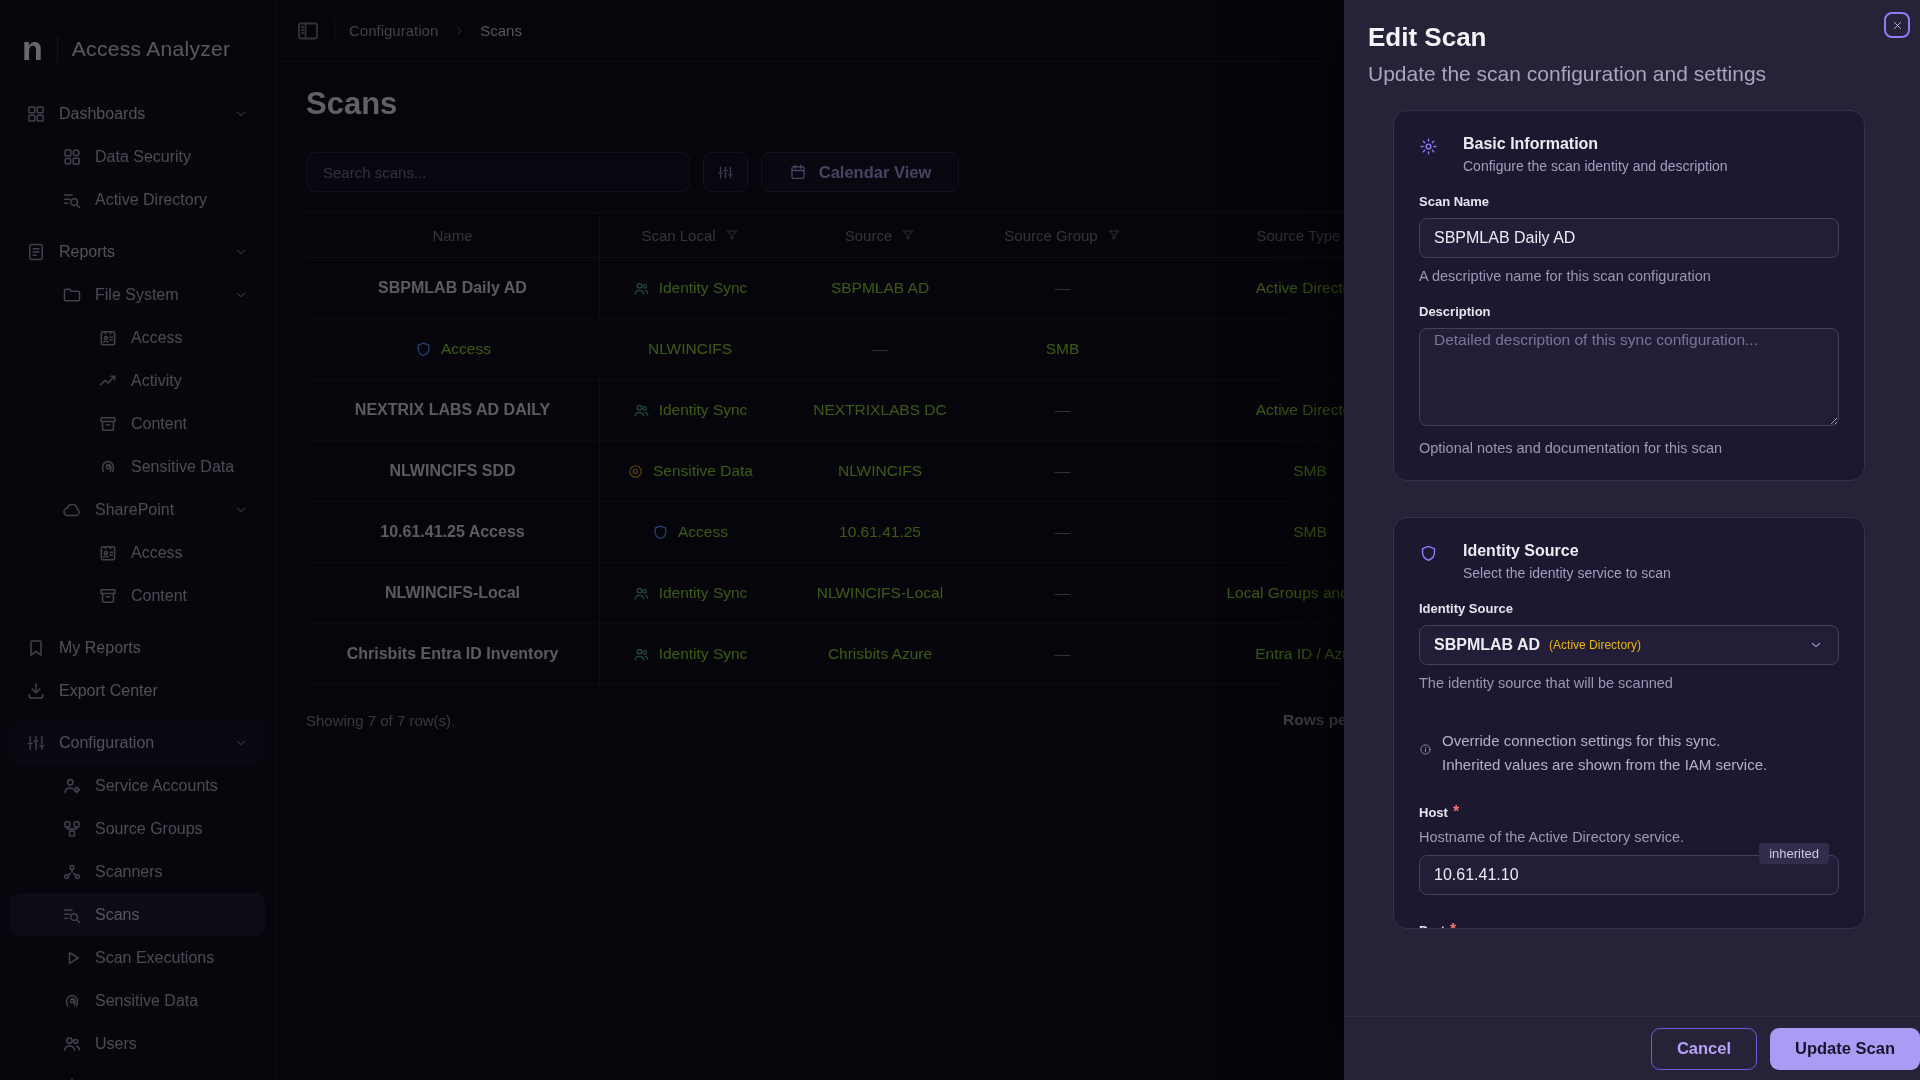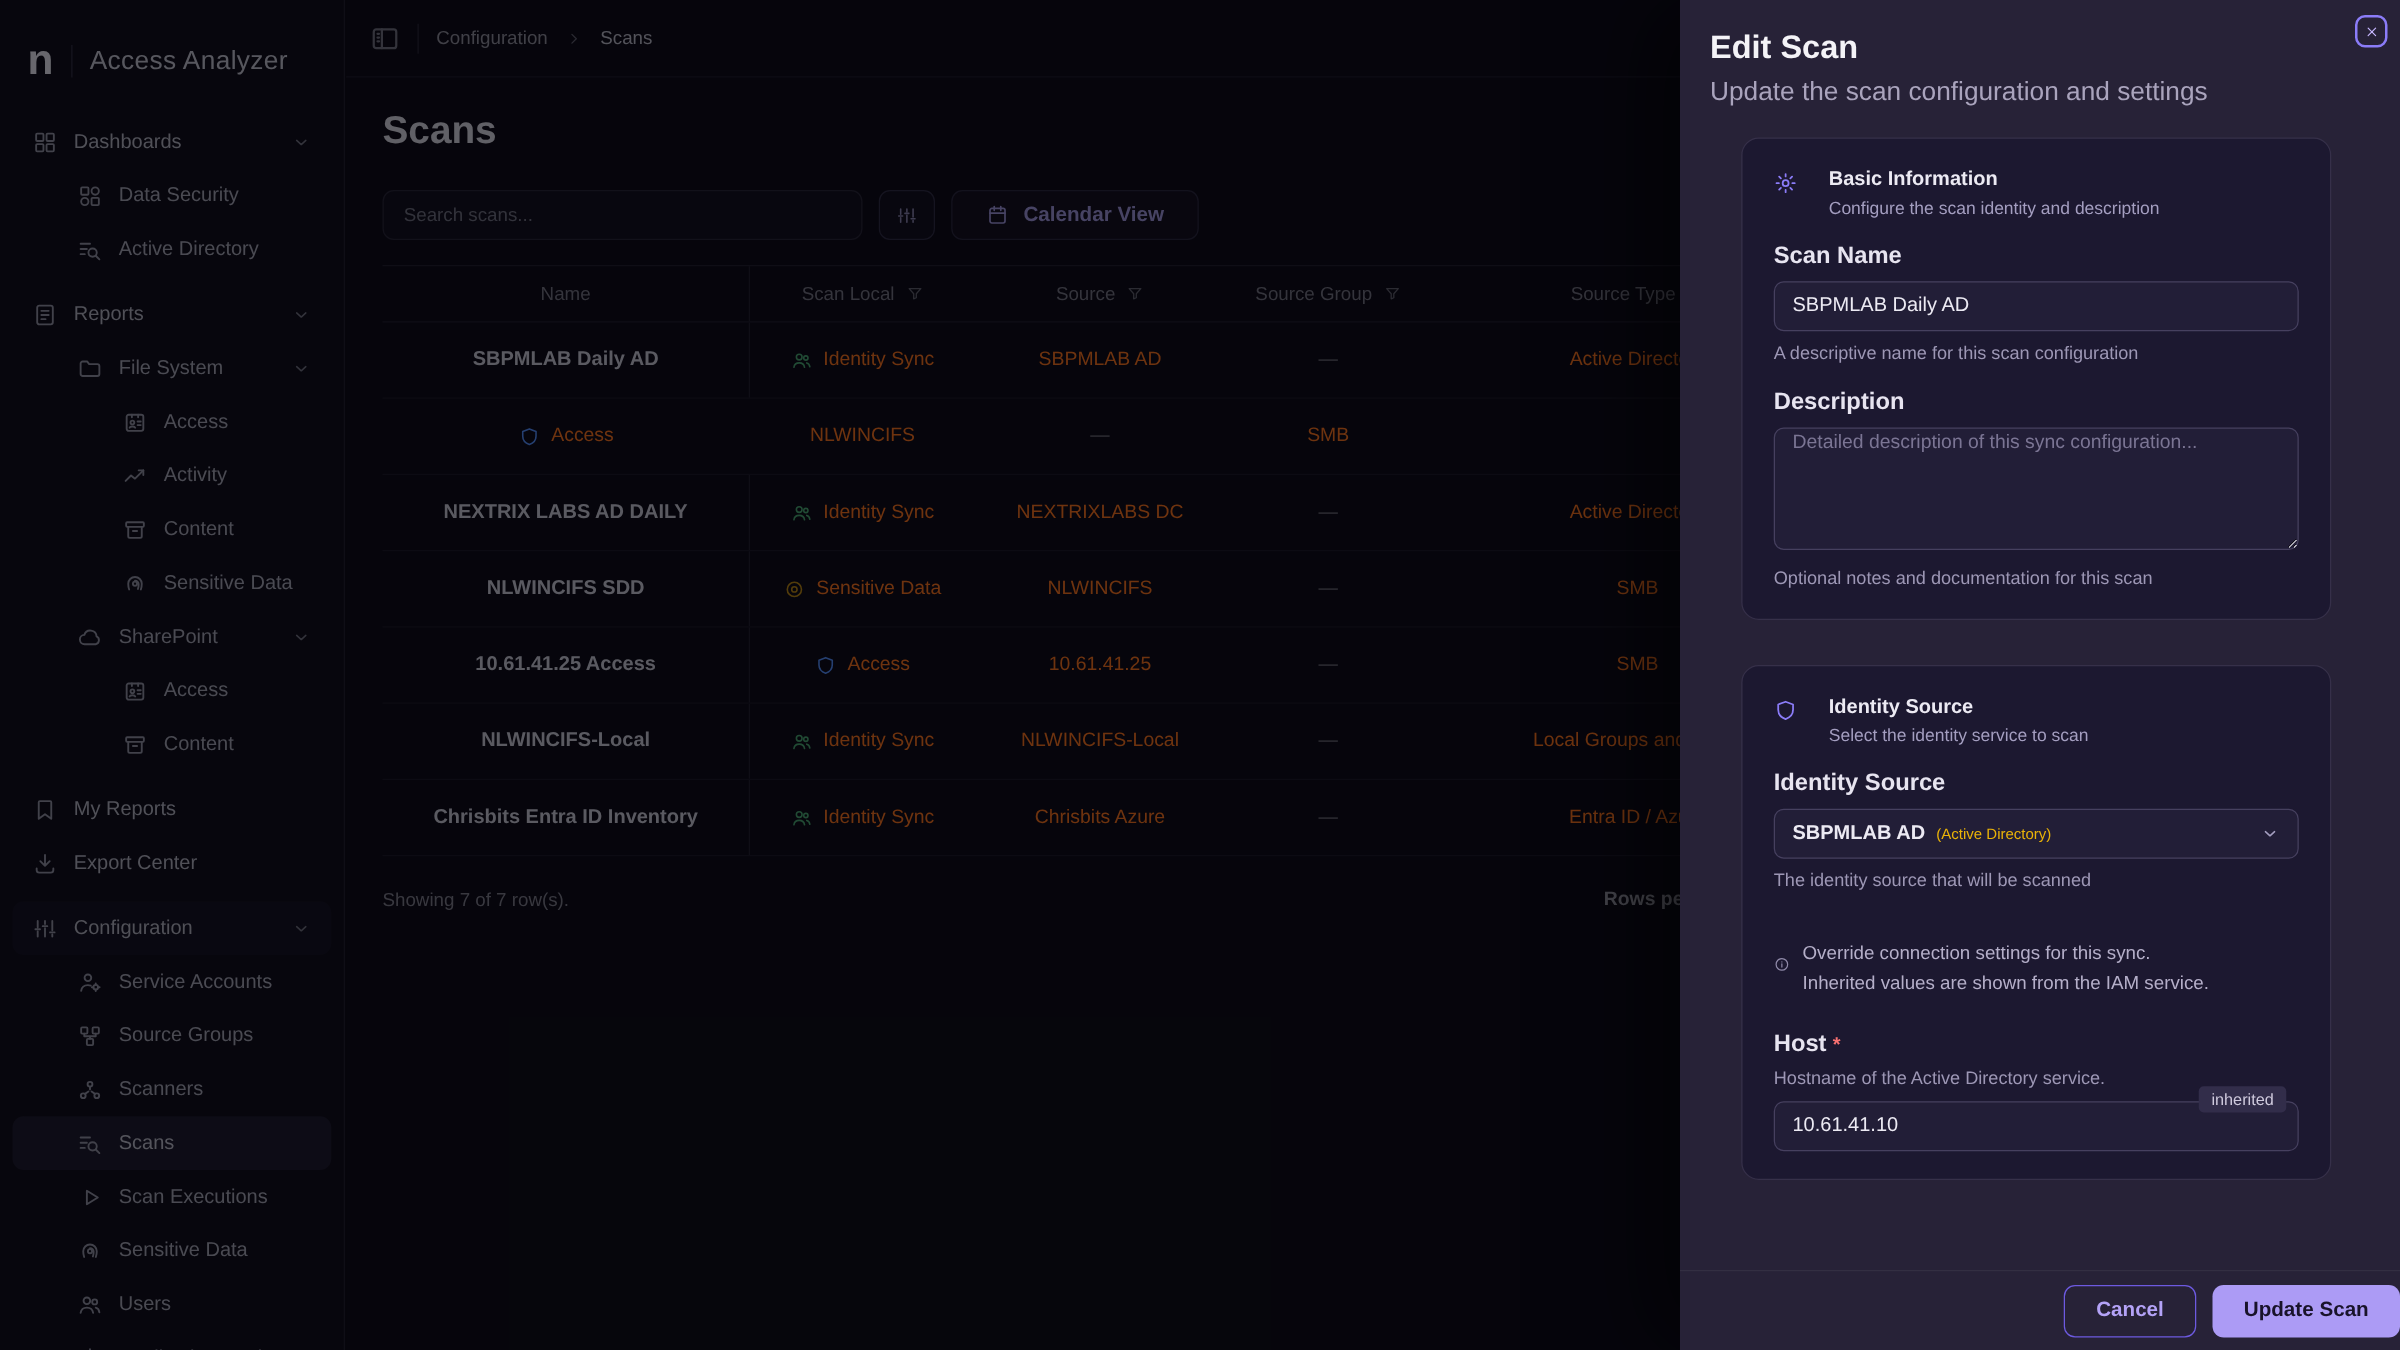--- a/index.html
+++ b/index.html
@@ -52,21 +52,21 @@
   
   .table { position:absolute; left:29px; right:0; top:212px; }
   .trow { display:grid; grid-template-columns:294px 180px 200px 165px 330px 1fr; align-items:center; }
   .thead { height:46px; border-top:1px solid #1d1d27; border-bottom:1px solid #1d1d27; }
   .th { display:flex; align-items:center; justify-content:center; gap:9px;
         font-size:15px; font-weight:500; color:#73757d; height:100%; }
   .th.first { border-right:1px solid #1d1d27; }
   .funnel { width:14px; height:14px; color:#5d5f67; cursor:pointer; }
   .tr { height:61px; border-bottom:1px solid #15151e; cursor:pointer; }
   .td { display:flex; align-items:center; justify-content:center; gap:9px;
-        font-size:15.5px; color:#f97316; height:100%; }
+        font-size:15.5px; color:#84cc16; height:100%; }
   .td.first { border-right:1px solid #1d1d27; font-weight:600; color:#c9ccd3; font-size:16px; }
   .td .ticon { width:17px; height:17px; }
   .td.dash { color:#6a6c73; } 
   .foot-left { position:absolute; left:29px; top:712px; font-size:15px; color:#7b7d85; }
   .foot-right { position:absolute; left:1006px; top:711px; font-size:15.5px; font-weight:600; color:#94969d; white-space:nowrap; }
 
   
   .dim { position:absolute; inset:0; background:rgba(5,4,10,0.57); z-index:5; }
 
   
@@ -81,21 +81,21 @@
   .modal-sub { margin-top:9px; font-size:21px; color:#aaa4bd; }
   .card { margin-left:49px; width:472px; background:#1c1830; border:1px solid #363049;
           border-radius:14px; padding:24px 25px; }
   .card1 { margin-top:24px; }
   .card2 { margin-top:36px; height:412px; overflow:hidden; }
   .card-head { display:flex; }
   .card-head .i { width:19px; height:19px; color:#8b7cf8; margin-top:2px; flex:0 0 19px; }
   .card-head-text { margin-left:25px; }
   .card-title { font-size:16px; font-weight:700; color:#eceaf3; }
   .card-subtitle { margin-top:5px; font-size:14px; color:#a49ec0; }
-  .fld-label { display:block; font-size:19px; font-weight:700; color:#e7e4f0; }
+  .fld-label { display:block; font-size:13px; font-weight:700; color:#e7e4f0; }
   .mt-label { margin-top:20px; }
   .req { color:#f87171; font-weight:700; margin-left:5px; }
   .tinput { margin-top:9px; width:100%; height:40px; background:#221e37; border:1px solid #46405f;
             border-radius:8px; padding:0 14px; font-size:16px; color:#eceaf3; font-family:inherit; }
   .tinput::placeholder, .tarea::placeholder { color:#7b7594; }
   .fld-help { margin-top:10px; font-size:14.5px; color:#9d97b5; }
   .tarea { margin-top:9px; width:100%; height:98px; background:#221e37; border:1px solid #46405f;
            border-radius:8px; padding:2px 14px; font-size:15.5px; color:#eceaf3; font-family:inherit;
            resize:vertical; }
   .select { margin-top:9px; width:100%; height:40px; background:#221e37; border:1px solid #46405f;

